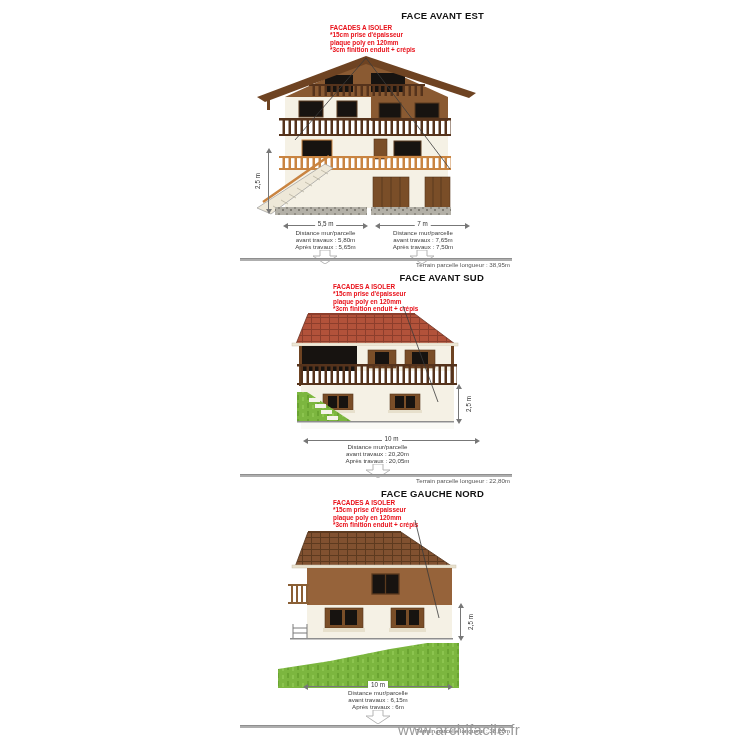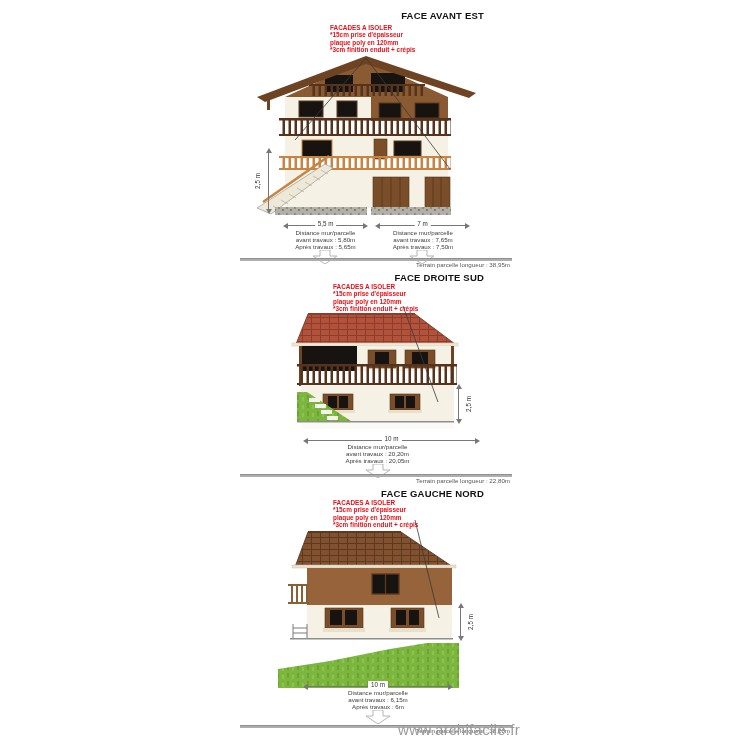--- a/index.html
+++ b/index.html
@@ -185,21 +185,21 @@
   <div>avant travaux : 7,65m</div>
   <div>Après travaux : 7,50m</div>
 </div>
 <svg class="abs" style="left:410px;top:250px;" width="24" height="14" viewBox="0 0 24 14">
   <polygon points="7,0 17,0 17,6 24,6 12,14 0,6 7,6" fill="#ffffff" stroke="#b5b5b5" stroke-width="1"></polygon>
 </svg>
 
 <div class="terrain-line" style="top:258px;"></div>
 <div class="terrain-text" style="top:261px;">Terrain parcelle longueur : 38,95m</div>
 
-<div class="abs facade-title" style="left:284px;top:272px;">FACE DROITE SUD</div>
+<div class="abs facade-title" style="left:284px;top:272px;">FACE AVANT SUD</div>
 
 <div class="abs annotation" style="left:333px;top:283px;">
   <div>FACADES A ISOLER</div>
   <div>*15cm prise d'épaisseur</div>
   <div>plaque poly en 120mm</div>
   <div>*3cm finition enduit + crépis</div>
 </div>
 
 <svg class="house" style="left:275px;top:306px;width:205px;height:132px;" viewBox="0 0 205 132">
 

